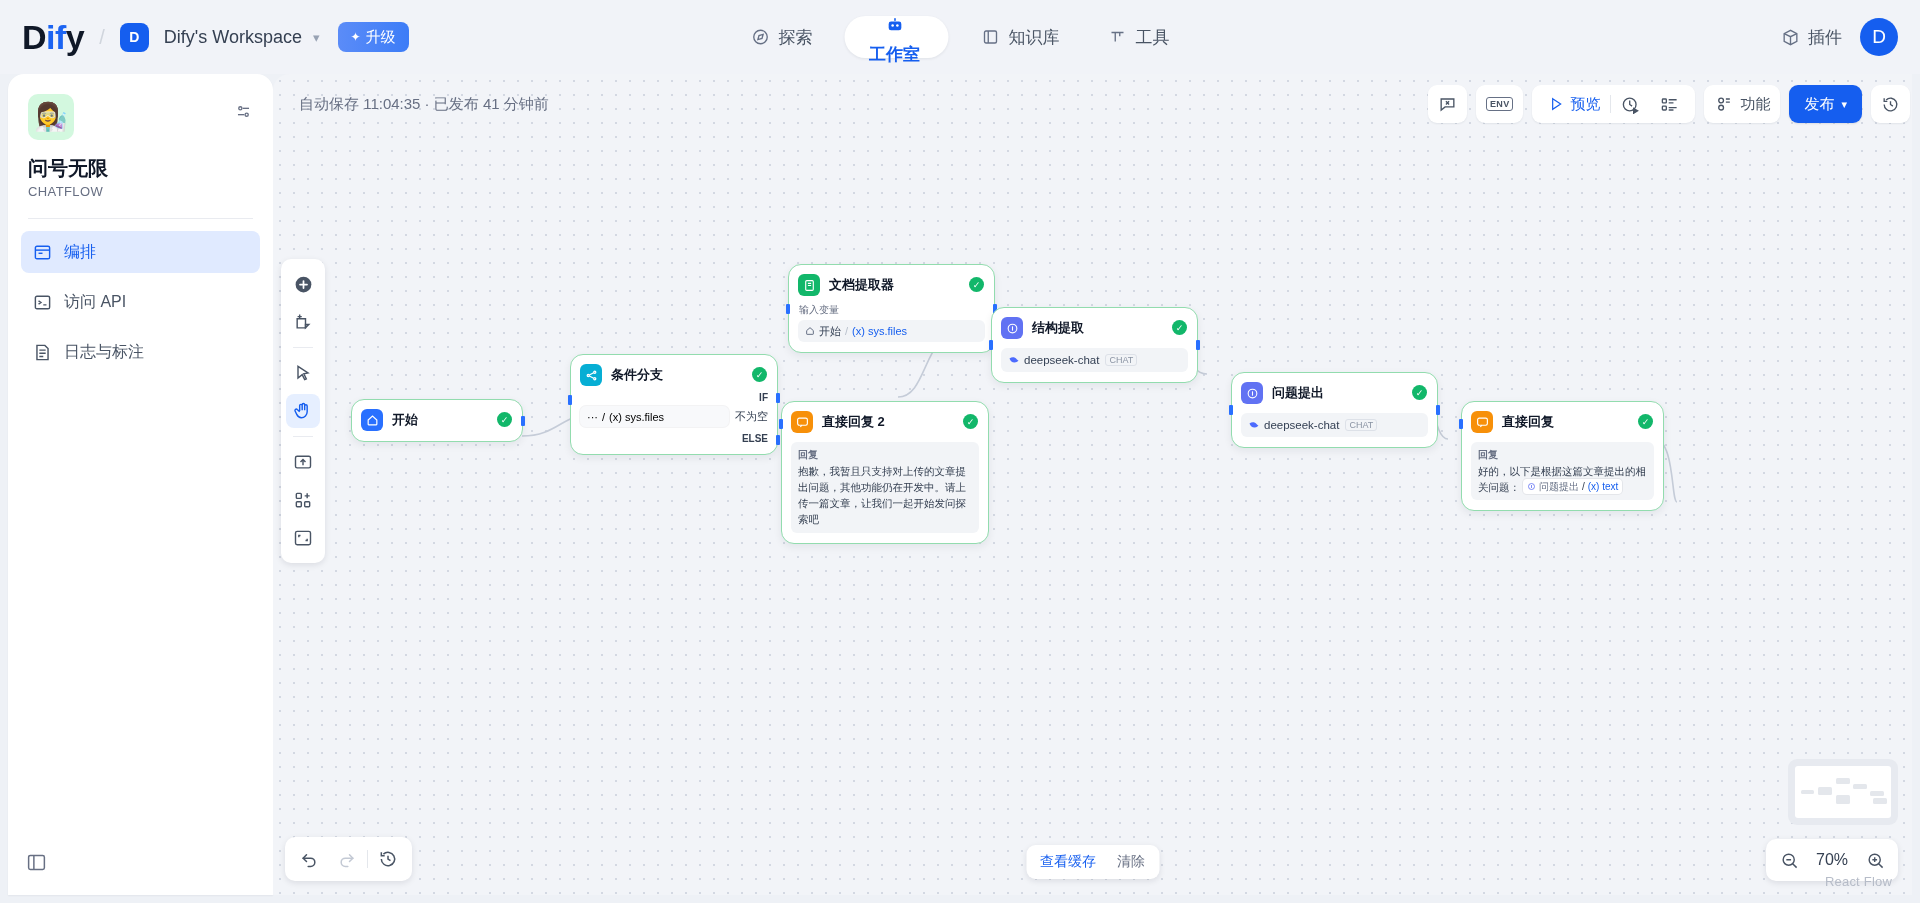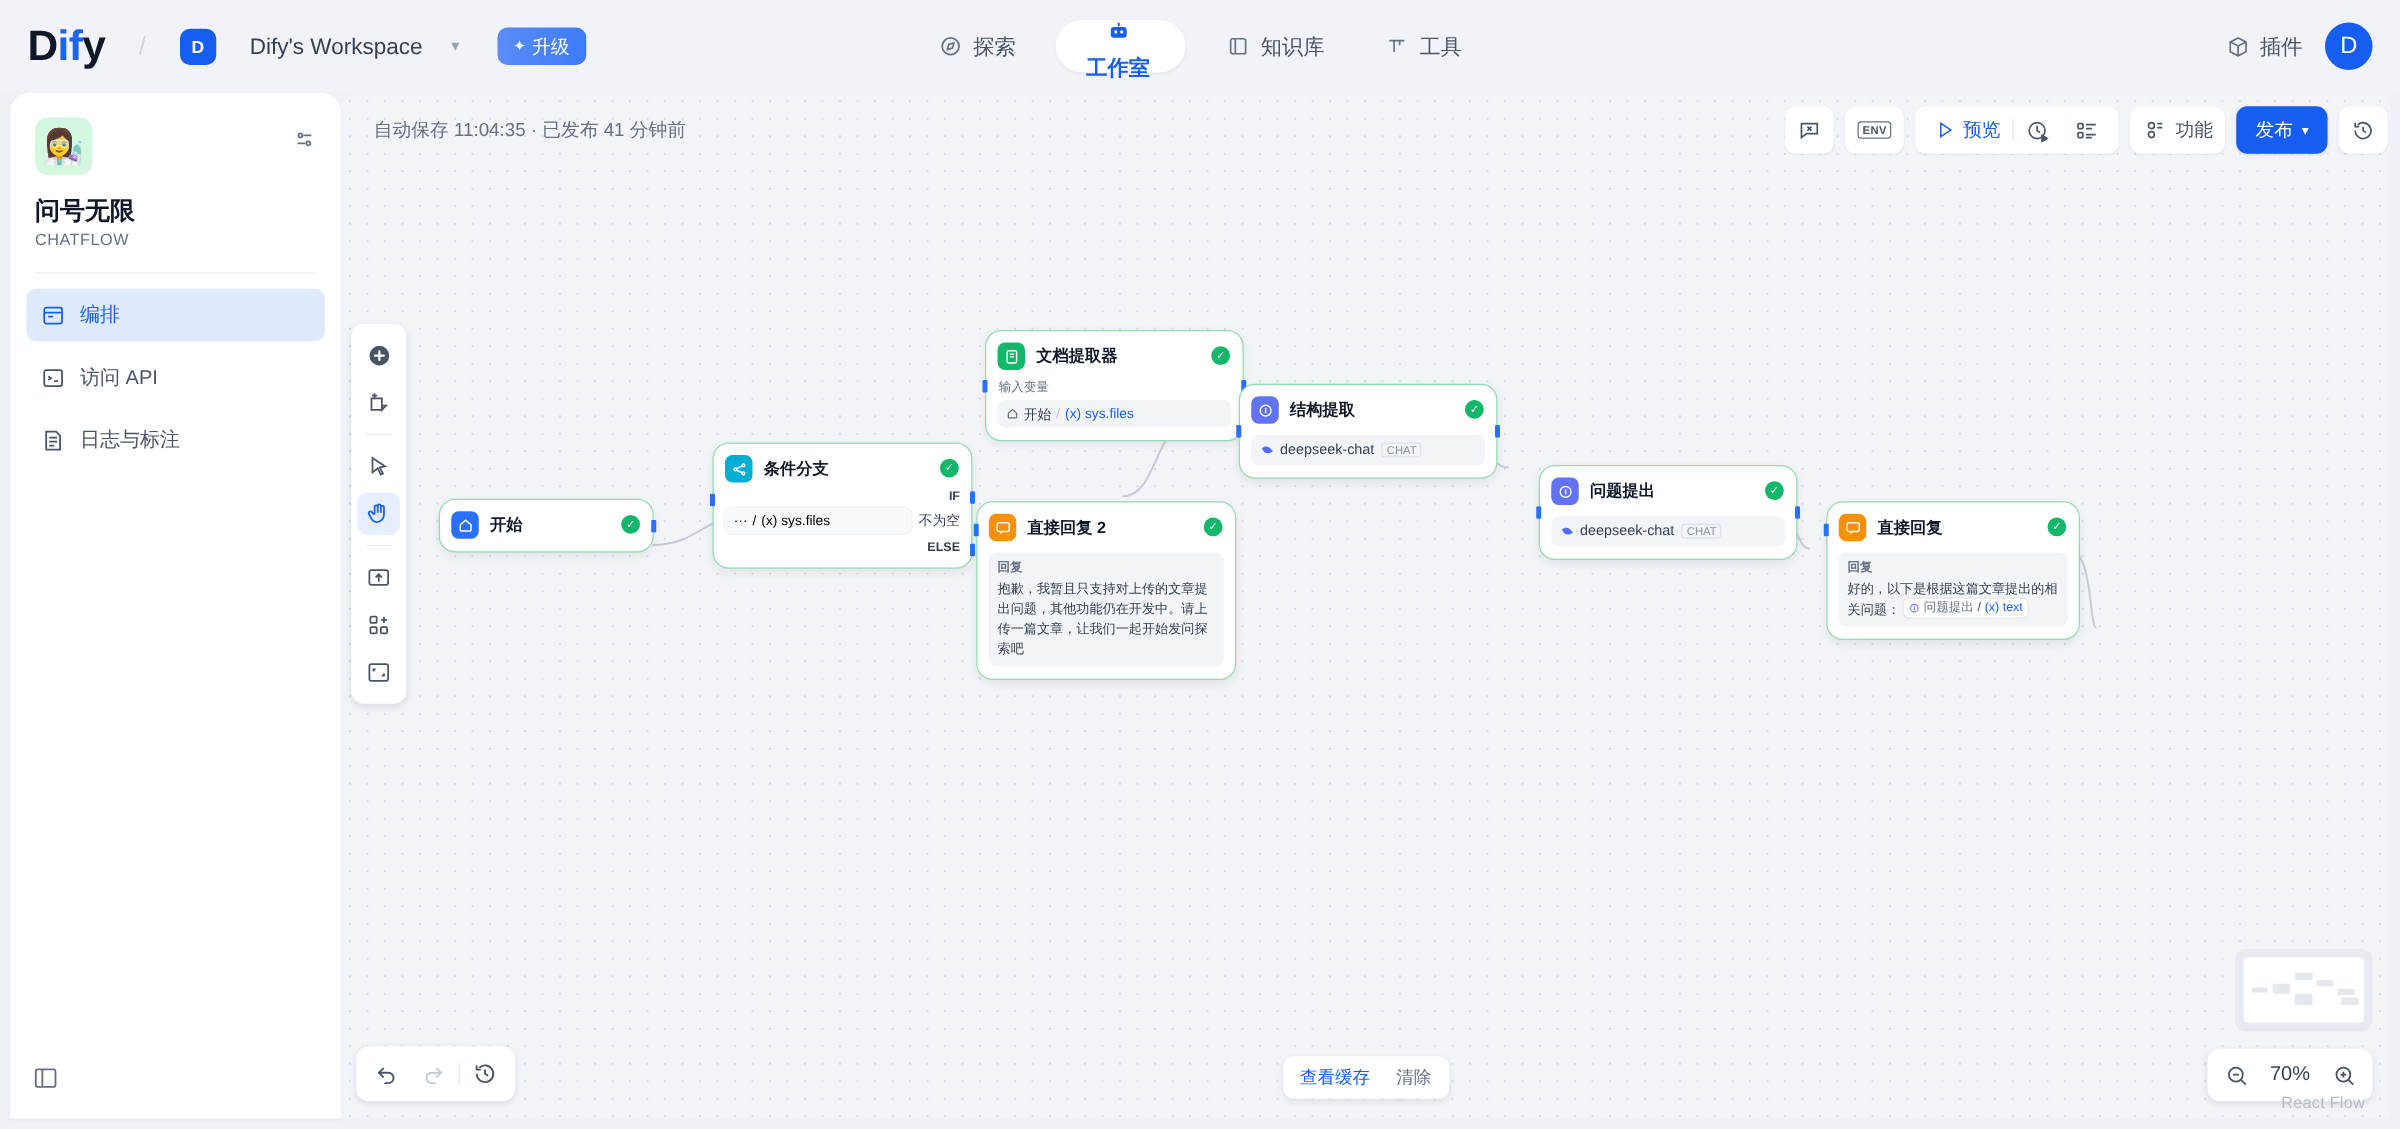--- a/index.html
+++ b/index.html
@@ -9,21 +9,21 @@
     background: #eef1f6;
     overflow: hidden;
   }
 
   
   .topbar {
     position: absolute; left: 0; top: 0; width: 1920px; height: 74px;
     background: #f1f3f8;
     display: flex; align-items: center;
   }
-  .tb-left { display: flex; align-items: center; gap: 16px; padding-left: 22px; }
+  .tb-left { display: flex; align-items: center; gap: 4px; padding-left: 22px; }
   .logo { font-size: 34px; font-weight: 700; letter-spacing: -0.5px; color: #101828; }
   .logo .mid { color: #1c64f2; }
   .slash { color: #d0d5dd; font-size: 20px; margin: 0 11px; }
   .ws-badge {
     width: 29px; height: 29px; border-radius: 8px; background: #155eef;
     color: #fff; font-size: 14px; font-weight: 600;
     display: flex; align-items: center; justify-content: center;
   }
   .ws-name { font-size: 18px; color: #354052; margin-left: 11px; }
   .chev { margin-left: 7px; color: #98a2b3; font-size: 13px; }

